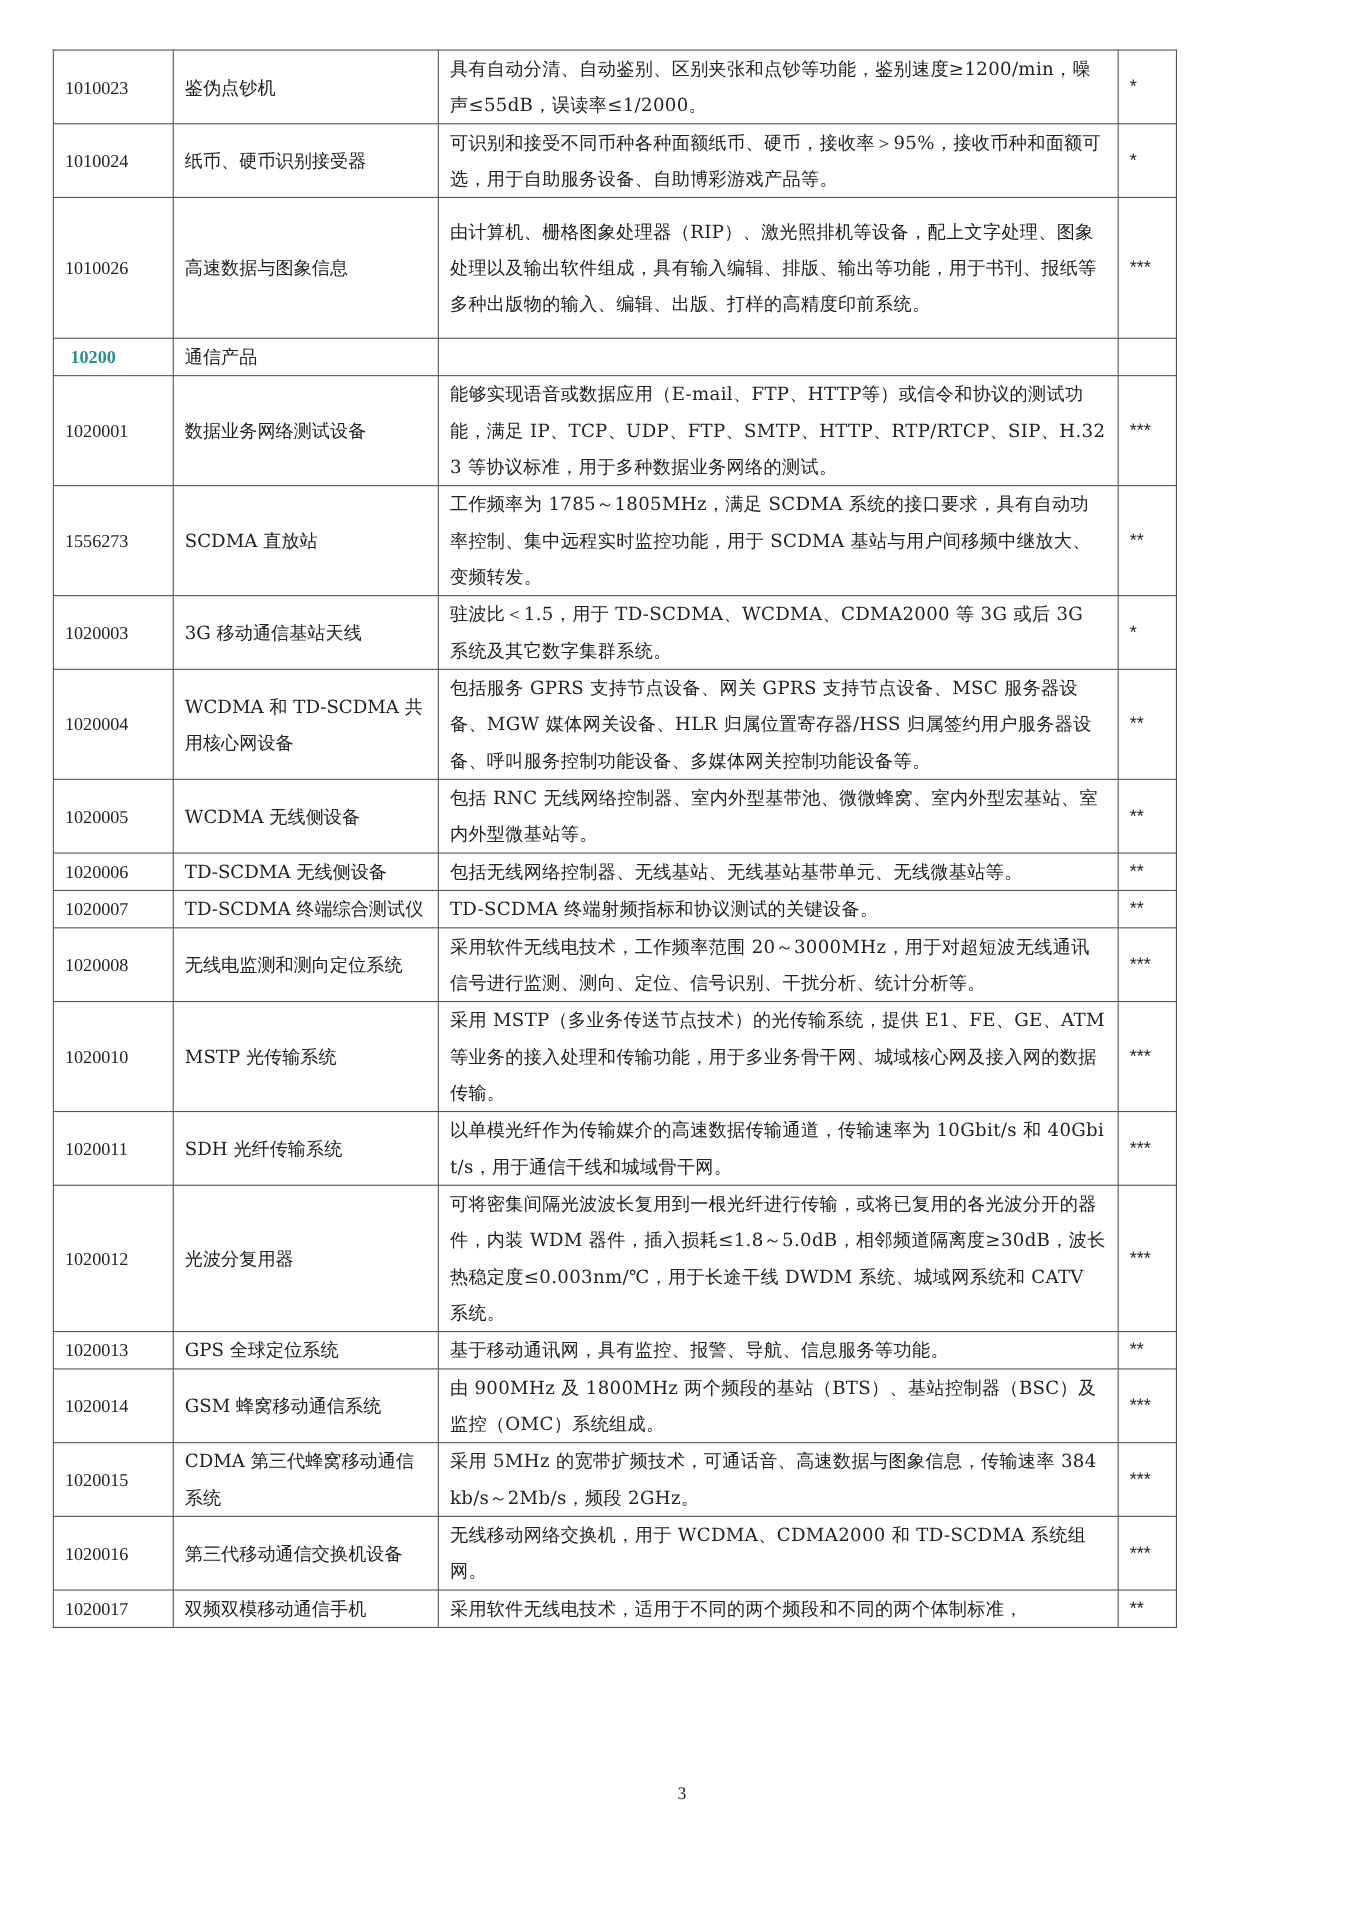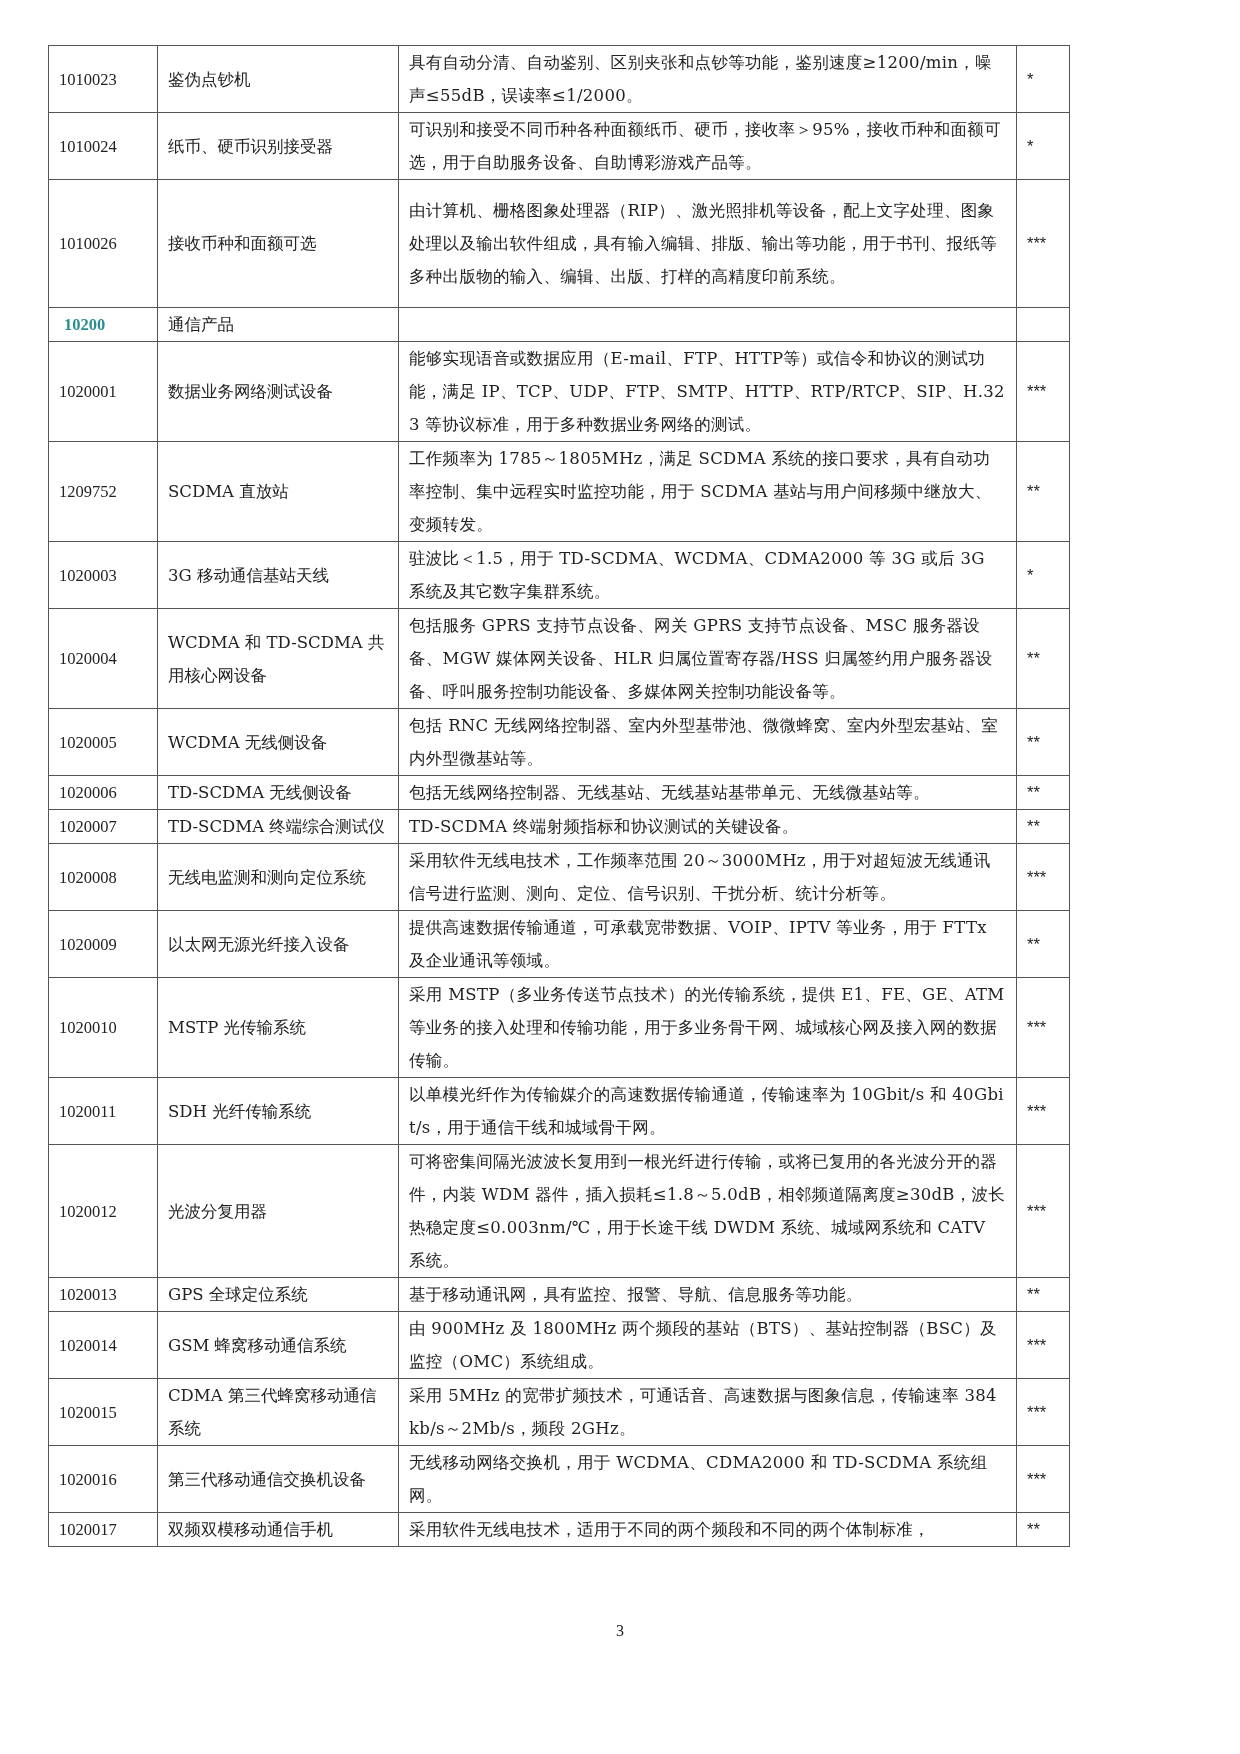--- a/index.html
+++ b/index.html
@@ -75,38 +75,38 @@
           <td class="rate">*</td>
         </tr>
         <tr style="height: 62px; padding-left: 40px;">
           <td class="code">1010024</td>
           <td class="name">纸币、硬币识别接受器</td>
           <td class="desc">可识别和接受不同币种各种面额纸币、硬币，接收率＞95%，接收币种和面额可选，用于自助服务设备、自助博彩游戏产品等。</td>
           <td class="rate">*</td>
         </tr>
         <tr style="height: 128px;">
           <td class="code">1010026</td>
-          <td class="name">接收币种和面额可选</td>
+          <td class="name">高速数据与图象信息</td>
           <td class="desc">由计算机、栅格图象处理器（RIP）、激光照排机等设备，配上文字处理、图象处理以及输出软件组成，具有输入编辑、排版、输出等功能，用于书刊、报纸等多种出版物的输入、编辑、出版、打样的高精度印前系统。</td>
           <td class="rate">***</td>
         </tr>
         <tr class="section" style="height: 29px;">
           <td class="code">10200</td>
           <td class="name">通信产品</td>
           <td class="desc"></td>
           <td class="rate"></td>
         </tr>
         <tr style="height: 95px;">
           <td class="code">1020001</td>
           <td class="name">数据业务网络测试设备</td>
           <td class="desc">能够实现语音或数据应用（E-mail、FTP、HTTP等）或信令和协议的测试功能，满足 IP、TCP、UDP、FTP、SMTP、HTTP、RTP/RTCP、SIP、H.323 等协议标准，用于多种数据业务网络的测试。</td>
           <td class="rate">***</td>
         </tr>
         <tr style="height: 95px;">
-          <td class="code">1209752</td>
+          <td class="code">1556273</td>
           <td class="name">SCDMA 直放站</td>
           <td class="desc">工作频率为 1785～1805MHz，满足 SCDMA 系统的接口要求，具有自动功率控制、集中远程实时监控功能，用于 SCDMA 基站与用户间移频中继放大、变频转发。</td>
           <td class="rate">**</td>
         </tr>
         <tr style="height: 62px;">
           <td class="code">1020003</td>
           <td class="name">3G 移动通信基站天线</td>
           <td class="desc">驻波比＜1.5，用于 TD-SCDMA、WCDMA、CDMA2000 等 3G 或后 3G 系统及其它数字集群系统。</td>
           <td class="rate">*</td>
         </tr>
@@ -132,26 +132,20 @@
           <td class="code">1020007</td>
           <td class="name">TD-SCDMA 终端综合测试仪</td>
           <td class="desc">TD-SCDMA 终端射频指标和协议测试的关键设备。</td>
           <td class="rate">**</td>
         </tr>
         <tr style="height: 62px;">
           <td class="code">1020008</td>
           <td class="name">无线电监测和测向定位系统</td>
           <td class="desc">采用软件无线电技术，工作频率范围 20～3000MHz，用于对超短波无线通讯信号进行监测、测向、定位、信号识别、干扰分析、统计分析等。</td>
           <td class="rate">***</td>
-        </tr>
-        <tr style="height: 62px;">
-          <td class="code">1020009</td>
-          <td class="name">以太网无源光纤接入设备</td>
-          <td class="desc">提供高速数据传输通道，可承载宽带数据、VOIP、IPTV 等业务，用于 FTTx 及企业通讯等领域。</td>
-          <td class="rate">**</td>
         </tr>
         <tr style="height: 95px;">
           <td class="code">1020010</td>
           <td class="name">MSTP 光传输系统</td>
           <td class="desc">采用 MSTP（多业务传送节点技术）的光传输系统，提供 E1、FE、GE、ATM 等业务的接入处理和传输功能，用于多业务骨干网、城域核心网及接入网的数据传输。</td>
           <td class="rate">***</td>
         </tr>
         <tr style="height: 62px;">
           <td class="code">1020011</td>
           <td class="name">SDH 光纤传输系统</td>

